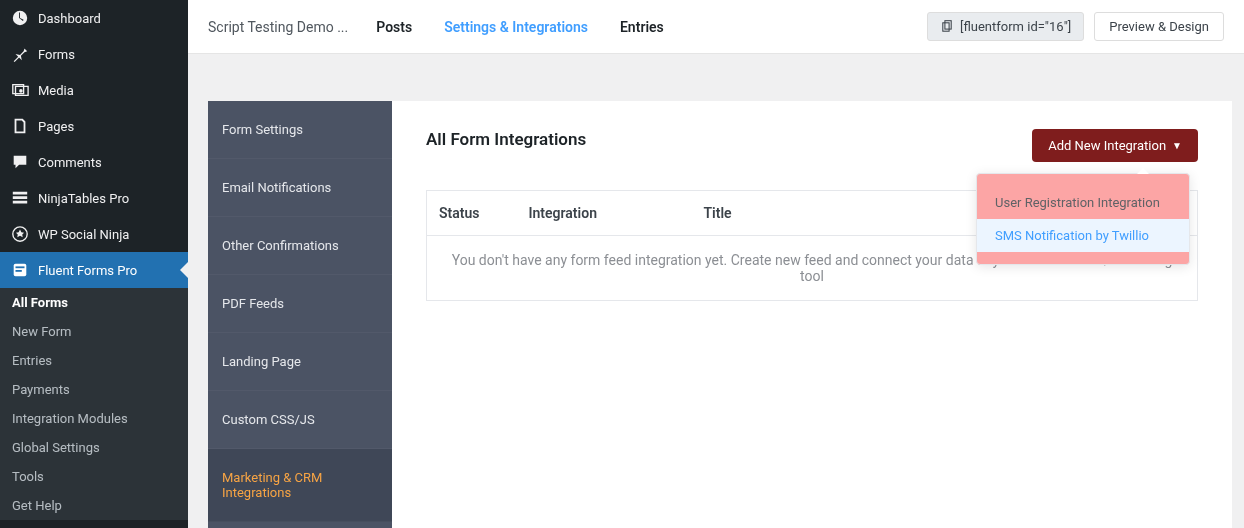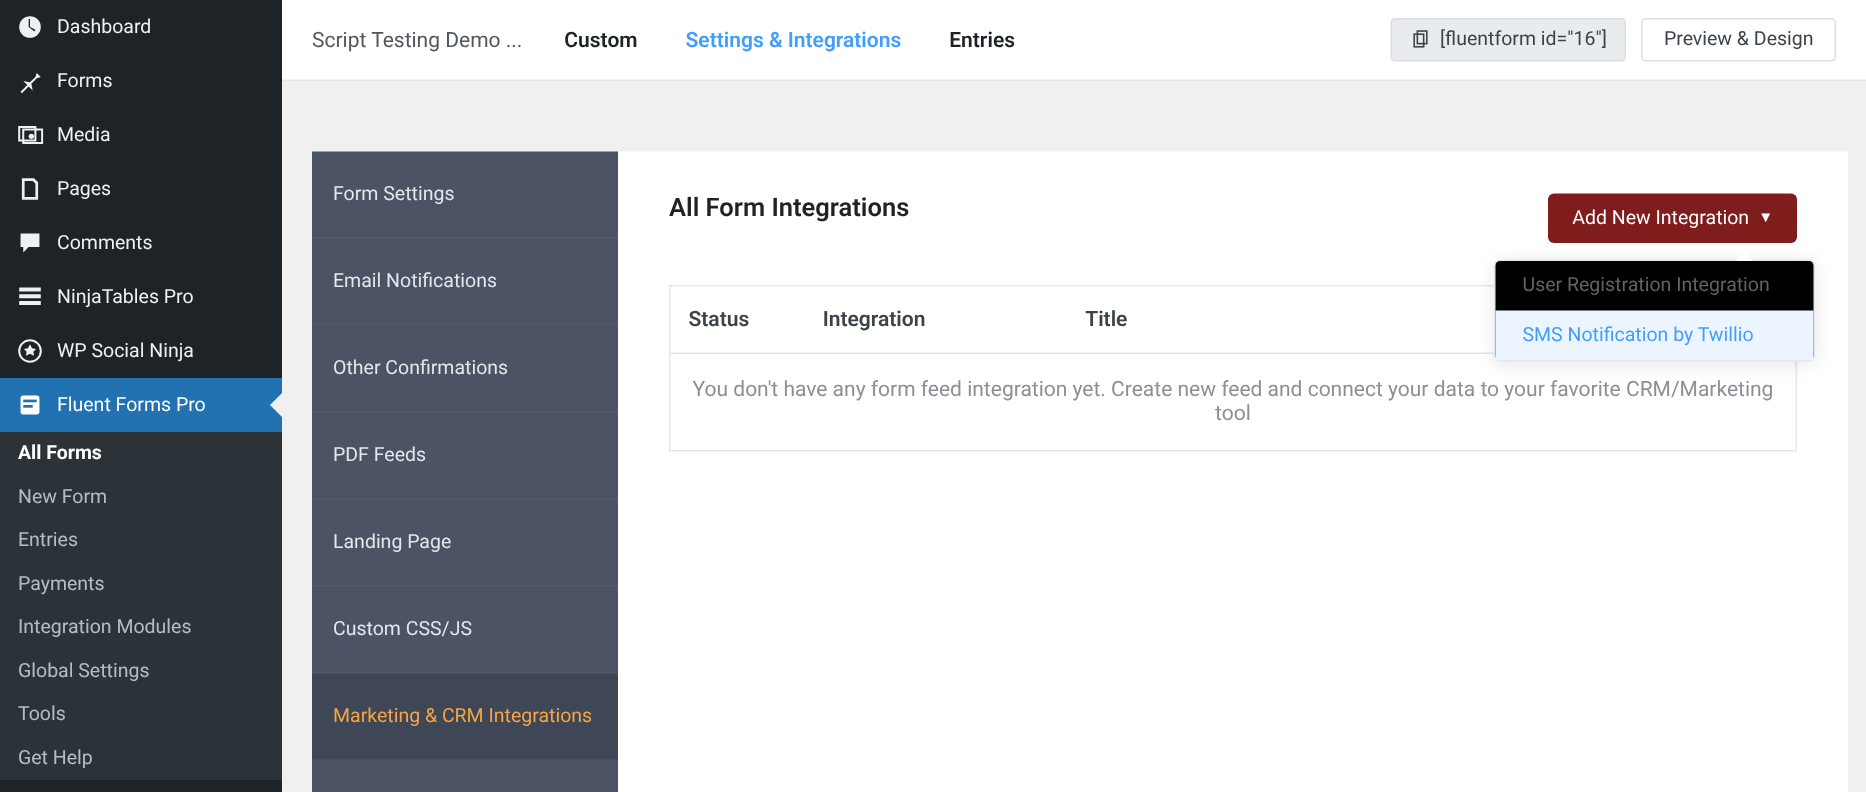--- a/index.html
+++ b/index.html
@@ -24,33 +24,33 @@
     .topbar-tab { font-size: 14px; font-weight: 600; margin-right: 32px; color: #1d2327; cursor: pointer; }
     .topbar-tab.active { color: #409eff; }
     .topbar-right { margin-left: auto; display: flex; gap: 10px; }
     .shortcode-box { background: #e9ecef; border: 1px solid #ddd; padding: 6px 12px; font-size: 13px; color: #3c434a; border-radius: 3px; cursor: pointer; display: flex; align-items: center; gap: 6px; }
     .preview-btn { background: #fff; border: 1px solid #ddd; padding: 6px 14px; font-size: 13px; color: #3c434a; border-radius: 3px; cursor: pointer; }
     
     
     .body { flex: 1; display: flex; padding: 18px 0 0 20px; }
     
     
-    .settings-nav { width: 204px; background: #4b5364; }
+    .settings-nav { width: 184px; background: #4b5364; }
     .settings-nav-item { padding: 21px 14px; font-size: 13px; color: #e5e7eb; cursor: pointer; border-bottom: 1px solid rgba(255,255,255,0.04); }
     .settings-nav-item.active { color: #f7a444; background: #3f4757; }
     
     
     .content { flex: 1; background: #fff; padding: 28px 34px; position: relative; margin-right: 12px; }
     .content-header { display: flex; justify-content: space-between; align-items: flex-start; margin-bottom: 28px; }
     .content-title { font-size: 17px; font-weight: 600; color: #1d2327; }
     .add-btn { background: #7f1d1d; color: #fff; border: none; padding: 9px 16px; font-size: 13px; border-radius: 4px; cursor: pointer; display: flex; align-items: center; gap: 6px; }
     .add-btn .chev { font-size: 10px; }
     
     
-    .dropdown { position: absolute; right: 22px; top: 72px; background: #000000; border: 1px solid #e5e7eb; border-radius: 4px; box-shadow: 0 2px 12px rgba(0,0,0,0.1); min-width: 214px; padding: 0 0; z-index: 10; }
+    .dropdown { position: absolute; right: 42px; top: 72px; background: #fca5a5; border: 1px solid #e5e7eb; border-radius: 4px; box-shadow: 0 2px 12px rgba(0,0,0,0.1); min-width: 214px; padding: 12px 0; z-index: 10; }
     .dropdown::before { content: ''; position: absolute; top: -6px; right: 40px; border: 6px solid transparent; border-bottom-color: #fff; border-top: none; }
     .dropdown-item { padding: 9px 18px; font-size: 13px; color: #606266; cursor: pointer; }
     .dropdown-item.hover { background: #ecf5ff; color: #409eff; }
     
     
     .table { border: 1px solid #e5e7eb; width: 100%; border-collapse: collapse; }
     .table th { text-align: left; padding: 14px 12px; font-size: 14px; font-weight: 600; color: #3c434a; border-bottom: 1px solid #e5e7eb; }
     .table td { padding: 16px 12px; font-size: 14px; color: #8c8f94; text-align: center; }
     
     
@@ -140,21 +140,21 @@
     <div class="admin-submenu-item">Global Settings</div>
     <div class="admin-submenu-item">Tools</div>
     <div class="admin-submenu-item">Get Help</div>
   </div>
 </div>
 
 <div class="main">
 
   <div class="topbar">
     <span class="topbar-title">Script Testing Demo ...</span>
-    <span class="topbar-tab">Custom</span>
+    <span class="topbar-tab">Posts</span>
     <span class="topbar-tab active">Settings &amp; Integrations</span>
     <span class="topbar-tab">Entries</span>
     <div class="topbar-right">
       <div class="shortcode-box">
         <svg width="14" height="14" viewBox="0 0 20 20">
             <rect x="4" y="4" width="9" height="12" fill="none" stroke="currentColor" stroke-width="1.5"></rect>
             <rect x="7" y="1" width="9" height="12" fill="none" stroke="currentColor" stroke-width="1.5"></rect>
           </svg>
         <span>[fluentform id="16"]</span>
       </div>

